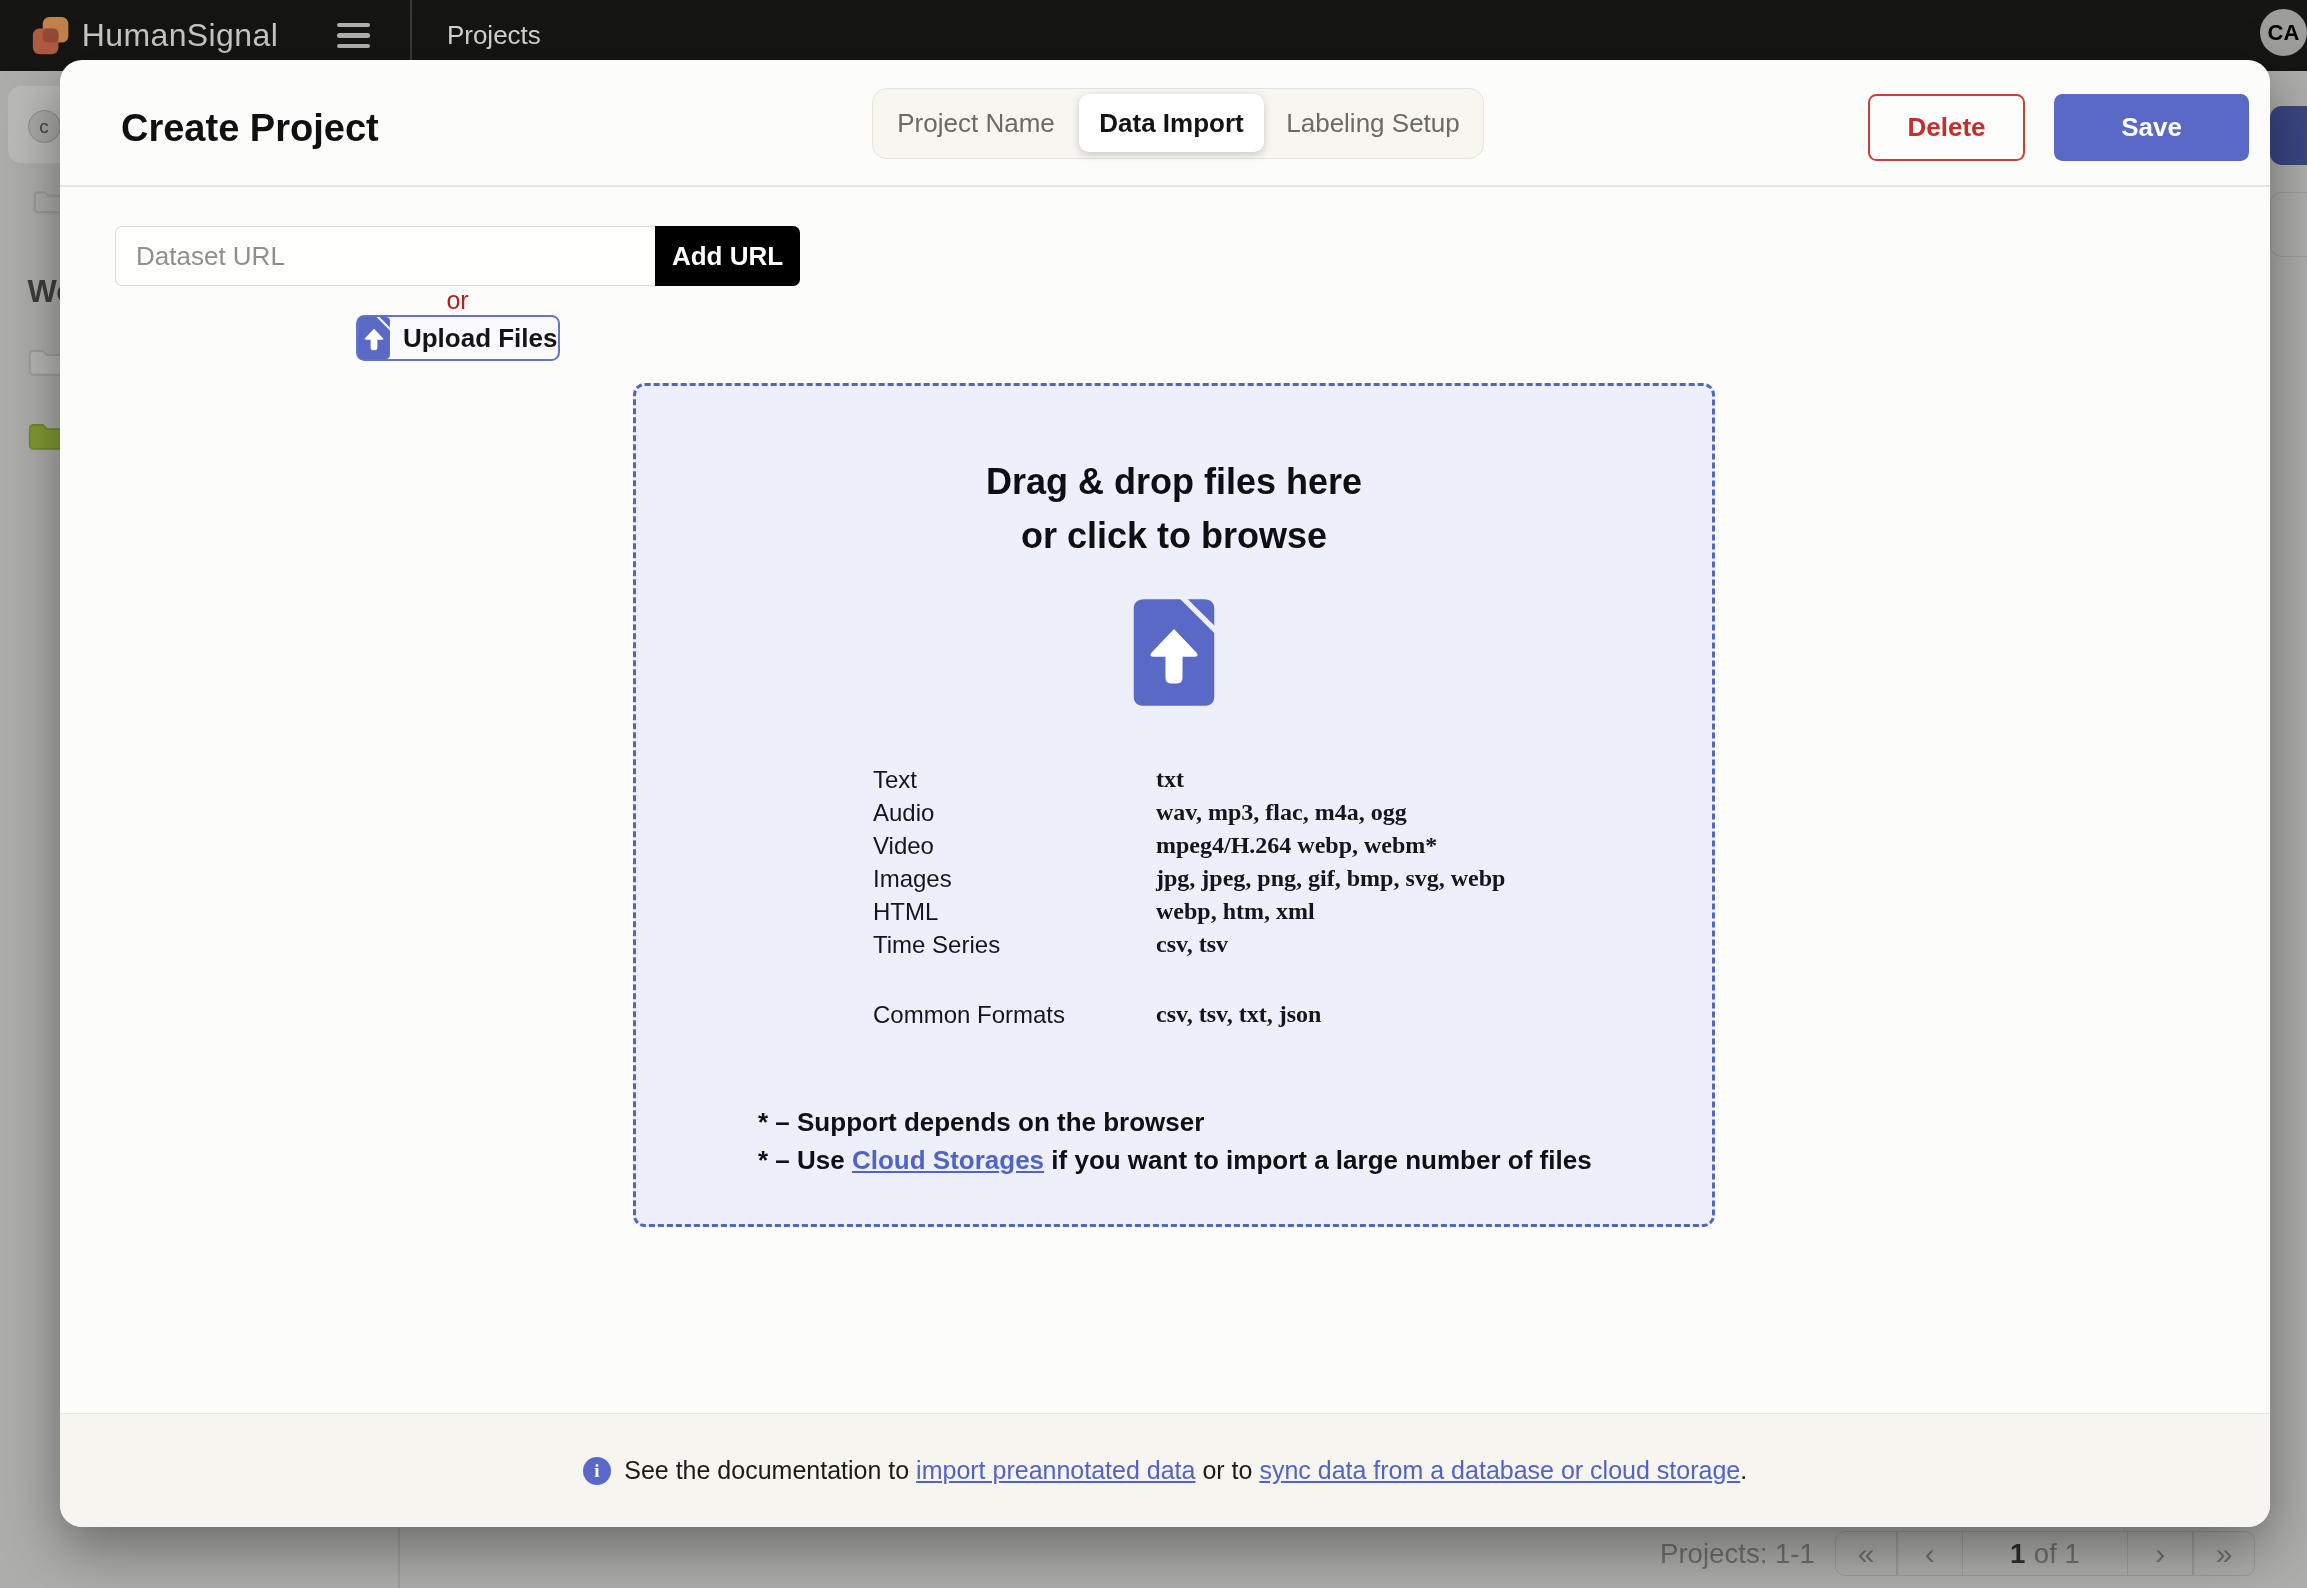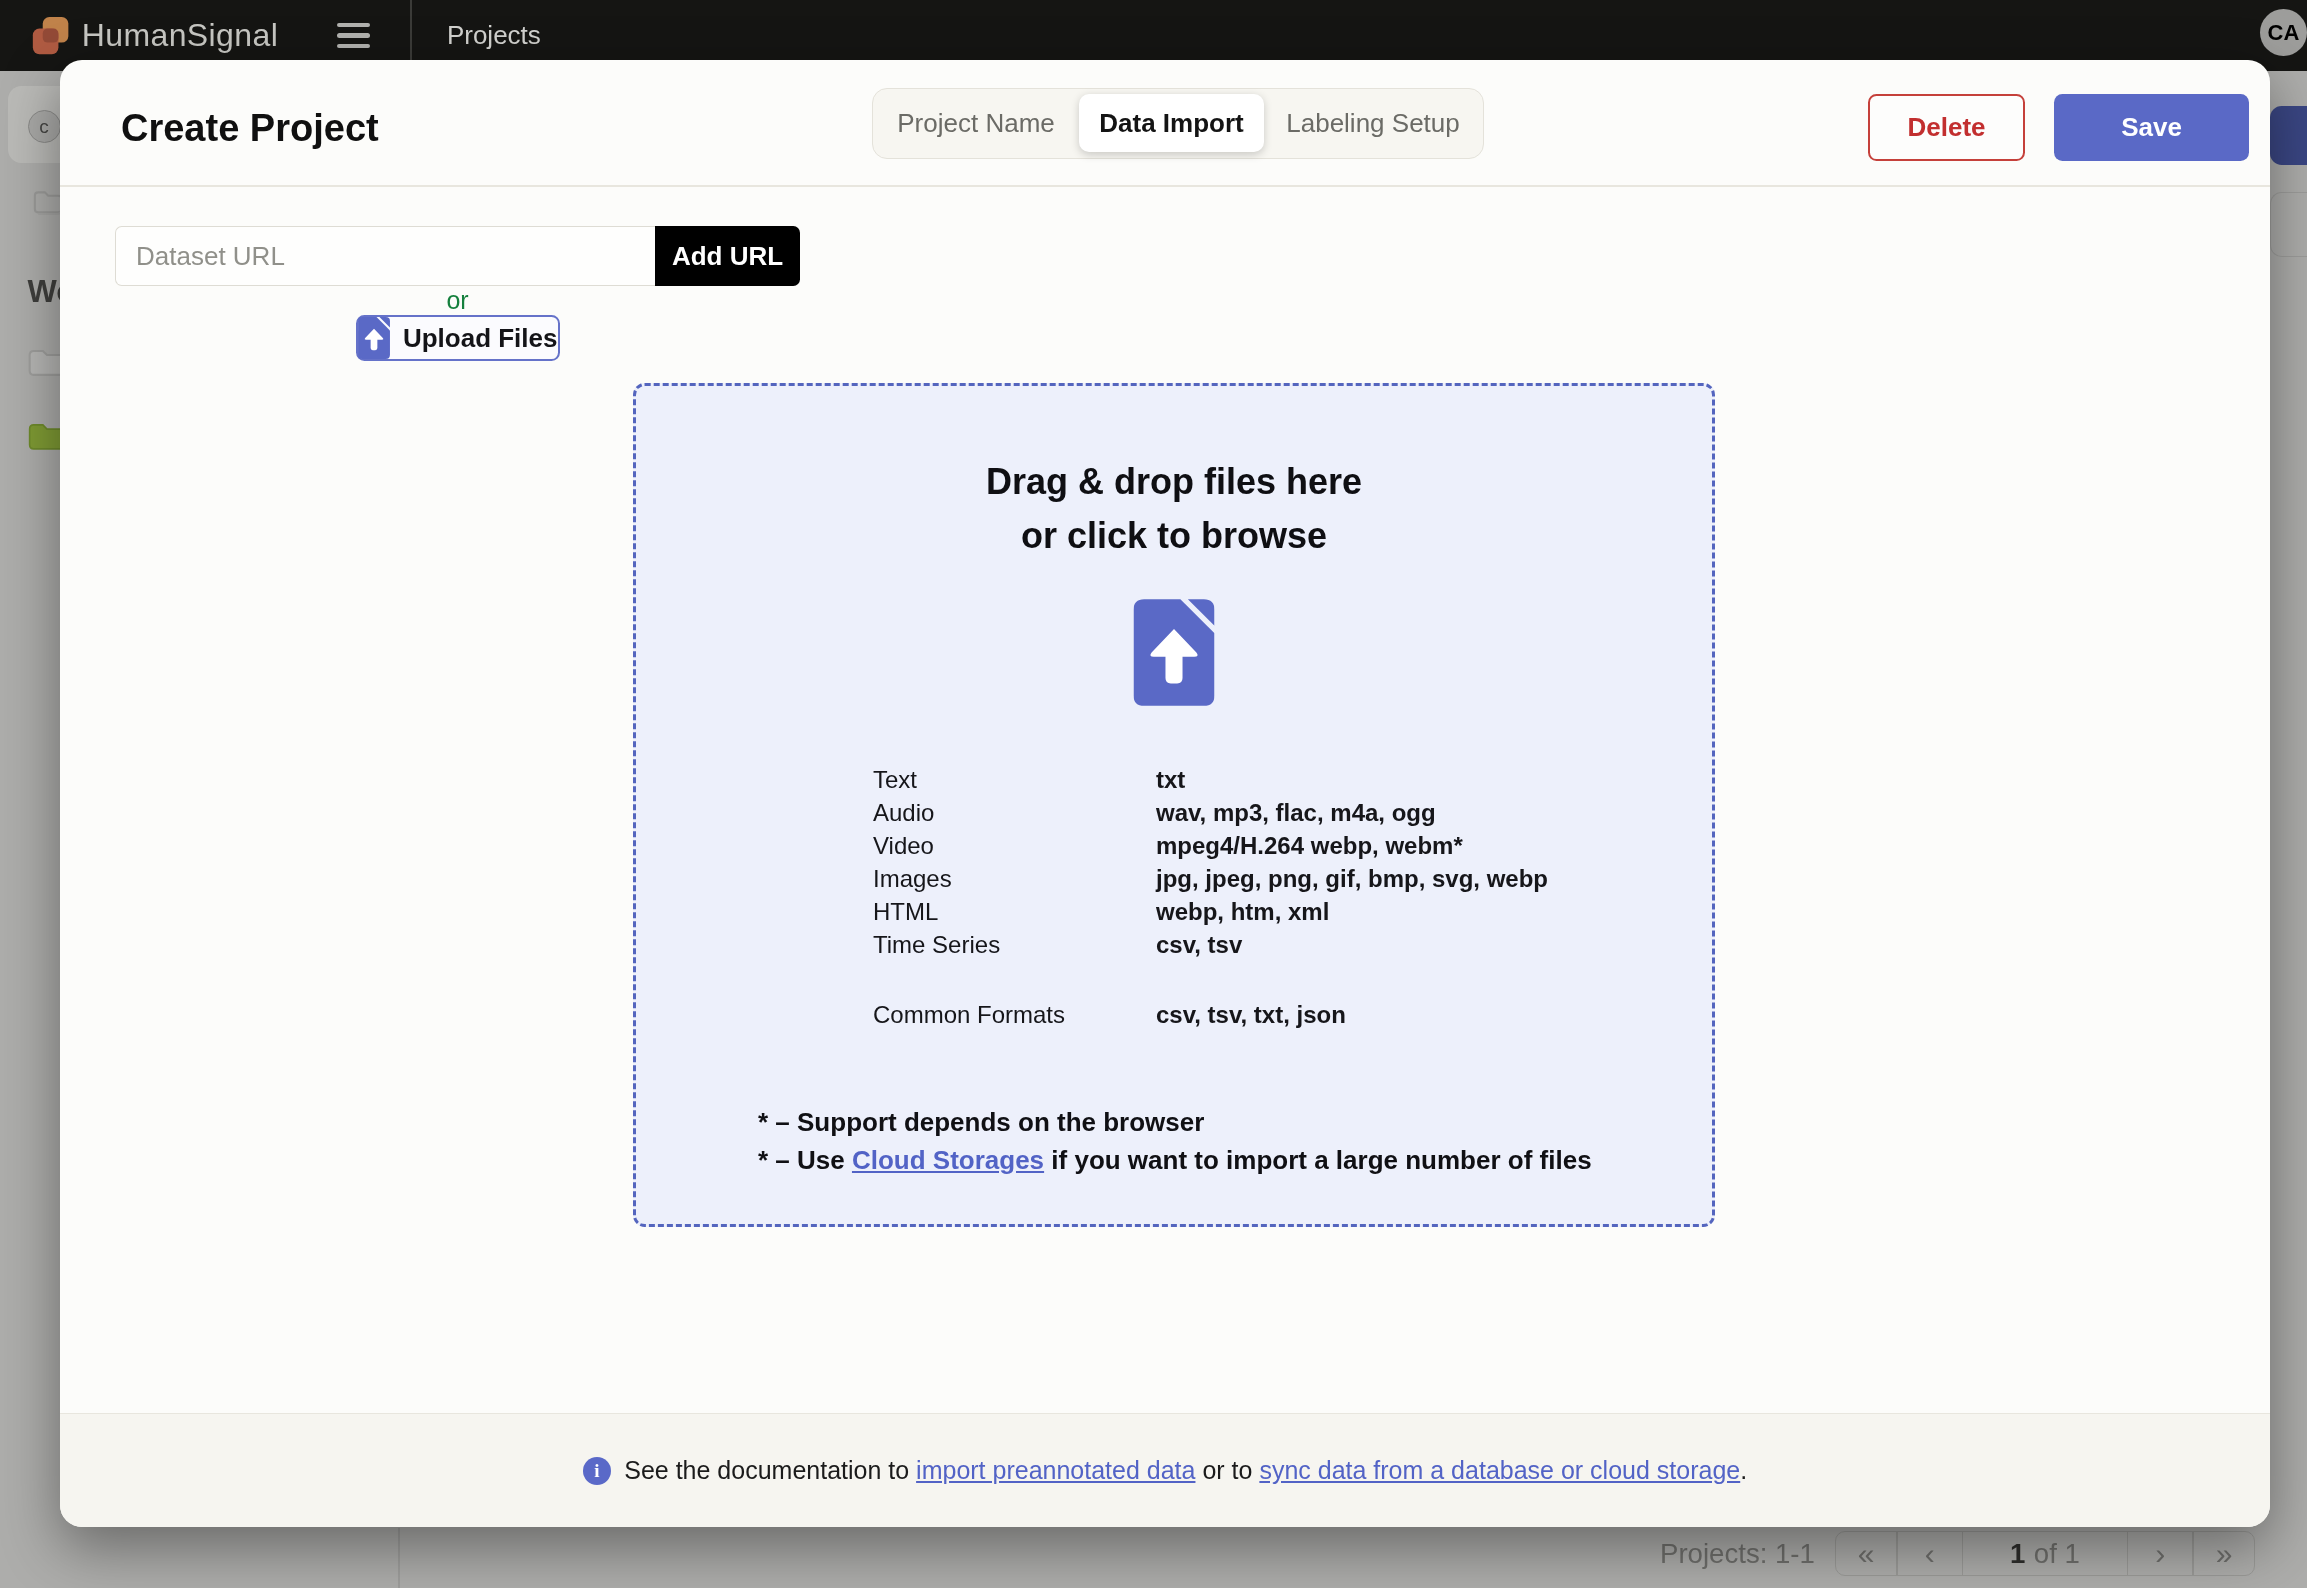--- a/index.html
+++ b/index.html
@@ -81,37 +81,37 @@
   .url-row { position:absolute; left:55px; top:166px; height:60px; display:flex; align-items:center;flex-direction:column; }
   .url-combo { display:flex; width:685px; height:60px; }
   .url-input {
     flex:1; height:60px; border:1.7px solid #DEDCD4; border-right:none; border-radius:6.7px 0 0 6.7px;
     background:#FEFEFD; font-size:26px; padding:0 20px; color:#30302C; outline:none;
     font-family:"Liberation Sans", sans-serif;
   }
   .url-input::placeholder { color:#90908A; }
   .add-url { width:145px; height:60px; background:#000000; color:#fff; border:none; border-radius:0 6.7px 6.7px 0;
     font-size:26px; font-weight:700; cursor:pointer; font-family:"Liberation Sans", sans-serif; }
-  .or-sep { width:99px; text-align:center; font-size:25px; color:#15803d; }
+  .or-sep { width:99px; text-align:center; font-size:25px; color:#b91c1c; }
   .upload-btn { width:204px; height:60px; background:#FBFBFE; border:2.5px solid #6572C9; border-radius:8.4px;
     display:flex; align-items:center; justify-content:center; gap:13.4px; cursor:pointer; }
   .upload-btn .lbl { font-size:26px; font-weight:600; color:#141418; }
 
   
   .dropzone {
     position:absolute; left:573px; top:323px; width:1082px; height:844px;
     background:#EDF0FB; border:3.3px dashed #5465BE; border-radius:11.7px; cursor:pointer;
   }
   .dz-heading { position:absolute; top:69px; left:0; width:100%; text-align:center;
     font-size:36px; font-weight:700; color:#0F0F13; line-height:54px; }
   .dz-icon { position:absolute; top:213px; left:50%; transform:translateX(-50%); }
   .dz-formats { position:absolute; top:377px; left:237px; }
   .dz-row { display:flex; line-height:33px; font-size:24px; color:#16161A; }
   .dz-row .f-label { width:283px; font-weight:400; }
-  .dz-row .f-value { font-weight:700; }
+  .dz-row .f-value { font-weight:700;font-family:Liberation Serif, serif; }
   .dz-common { position:absolute; top:612px; left:237px; }
   .dz-notes { position:absolute; top:717px; left:122px; font-size:26px; font-weight:700; color:#101014; line-height:38px; }
   .dz-link { color:#5263C6; text-decoration:underline; cursor:pointer; }
 
   
   .modal-footer {
     position:absolute; left:0; top:1353px; width:100%; height:114px;
     background:#F6F5F0; border-top:1.7px solid #E8E6DE; border-radius:0 0 22px 22px;
     display:flex; align-items:center; justify-content:center; gap:13.4px;
   }

